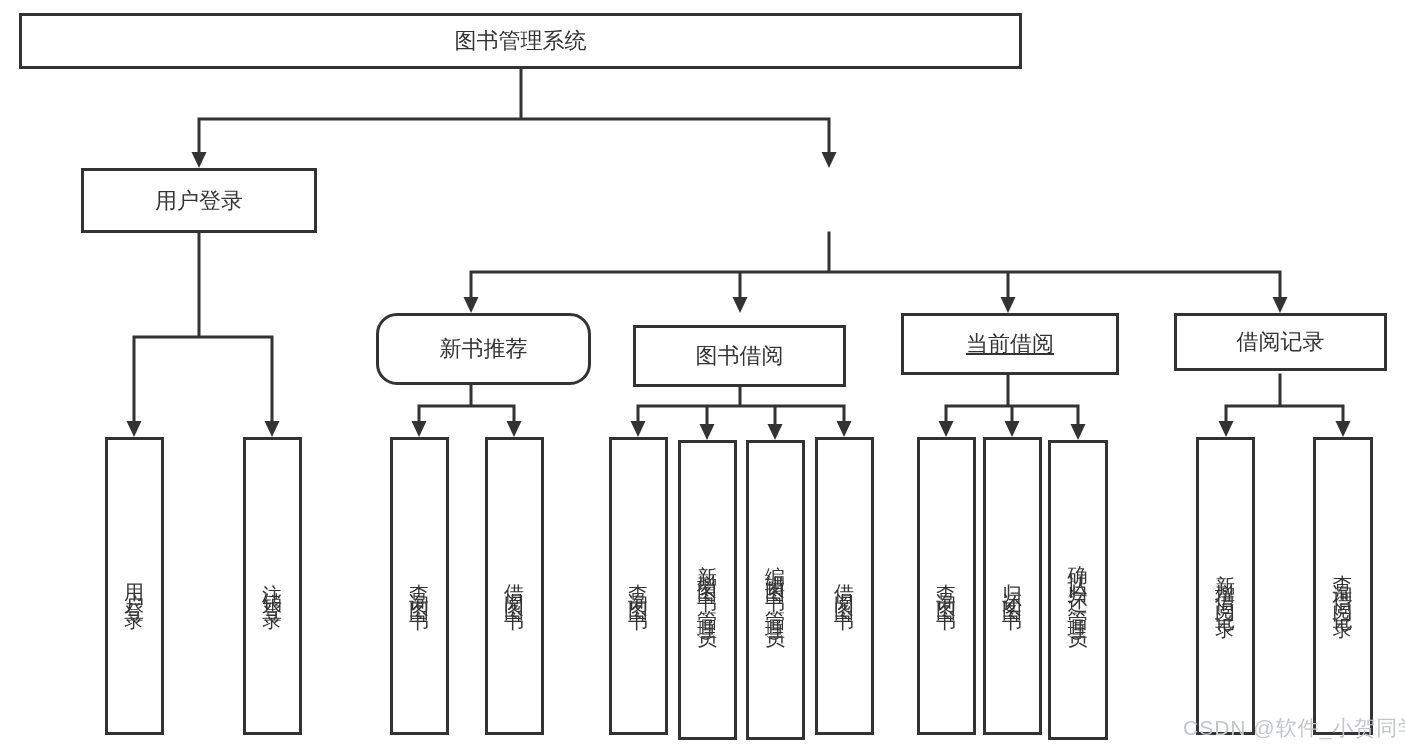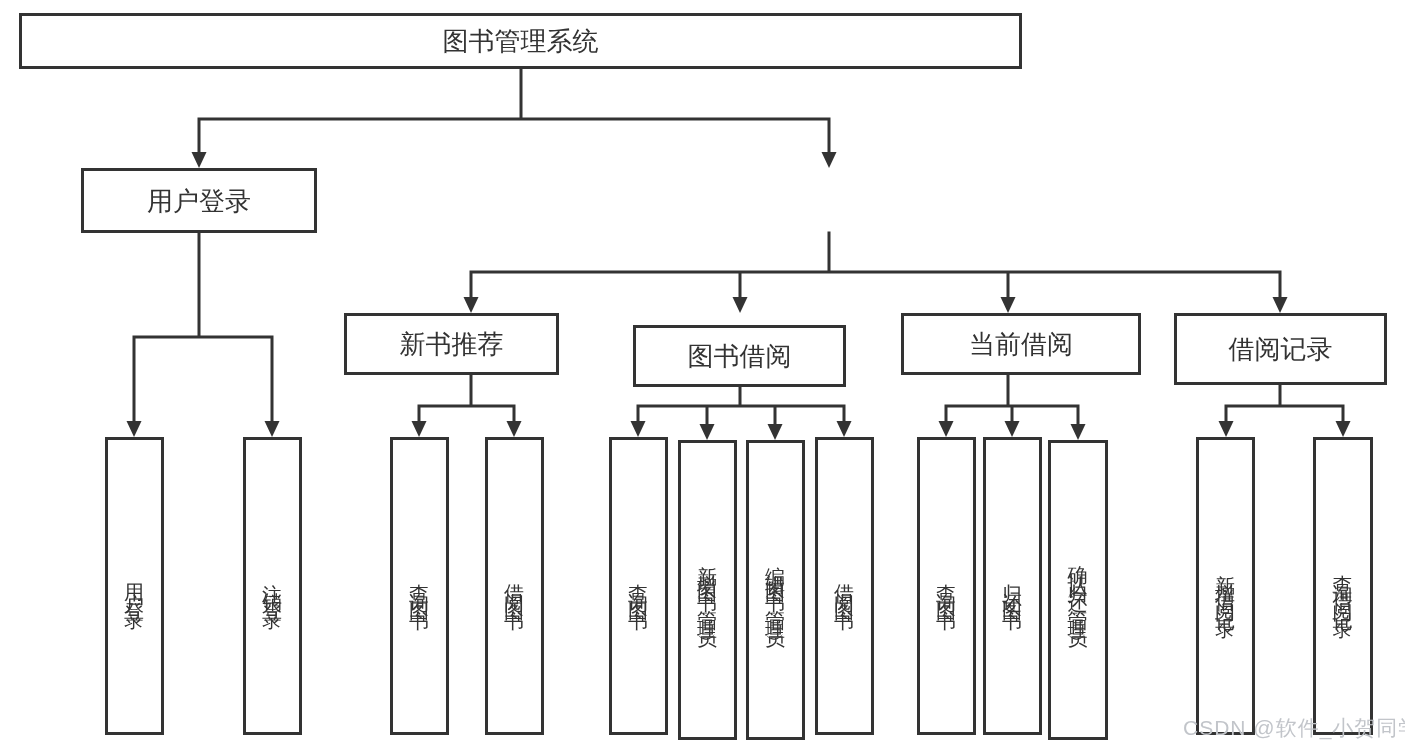--- a/index.html
+++ b/index.html
@@ -18,21 +18,21 @@
   }
   .node {
     position: absolute;
     box-sizing: border-box;
     border: 3px solid #333333;
     background: #ffffff;
     display: flex;
     align-items: center;
     justify-content: center;
     color: #333333;
-    font-size: 26px;
+    font-size: 22px;
     line-height: 1;
     white-space: nowrap;
   }
   .vnode {
     writing-mode: vertical-rl;
     text-orientation: mixed;
     font-size: 20px;
     letter-spacing: 9px;
     white-space: normal;
   }
@@ -81,24 +81,24 @@
       <polygon points="1070.5,424 1085.5,424 1078,440"></polygon>
       <polygon points="1218.5,421 1233.5,421 1226,437"></polygon>
       <polygon points="1335.5,421 1350.5,421 1343,437"></polygon>
     </g>
   </svg>
 
   <div class="node" style="left:19px; top:13px; width:1003px; height:56px;">图书管理系统</div>
 
   <div class="node" style="left:81px; top:168px; width:236px; height:65px;">用户登录</div>
 
-  <div class="node" style="left:344px; top:313px; width:215px; height:62px;">新书推荐</div>
+  <div class="node" style="left:376px; top:313px; width:215px; height:72px;border-radius:21px;">新书推荐</div>
   <div class="node" style="left:633px; top:325px; width:213px; height:62px;">图书借阅</div>
-  <div class="node" style="left:901px; top:313px; width:240px; height:62px;">当前借阅</div>
-  <div class="node" style="left:1174px; top:313px; width:213px; height:72px;">借阅记录</div>
+  <div class="node" style="left:901px; top:313px; width:218px; height:62px;text-decoration:underline;">当前借阅</div>
+  <div class="node" style="left:1174px; top:313px; width:213px; height:58px;">借阅记录</div>
 
   <div class="node vnode" style="left:105px; top:437px; width:59px; height:298px;">用户登录</div>
   <div class="node vnode" style="left:243px; top:437px; width:59px; height:298px;">注销登录</div>
 
   <div class="node vnode" style="left:390px; top:437px; width:59px; height:298px;">查询图书</div>
   <div class="node vnode" style="left:485px; top:437px; width:59px; height:298px;">借阅图书</div>
 
   <div class="node vnode" style="left:609px; top:437px; width:59px; height:298px;">查询图书</div>
   <div class="node vnode" style="left:678px; top:440px; width:59px; height:300px;">新增图书（管理员）</div>
   <div class="node vnode" style="left:746px; top:440px; width:59px; height:300px;">编辑图书（管理员）</div>

